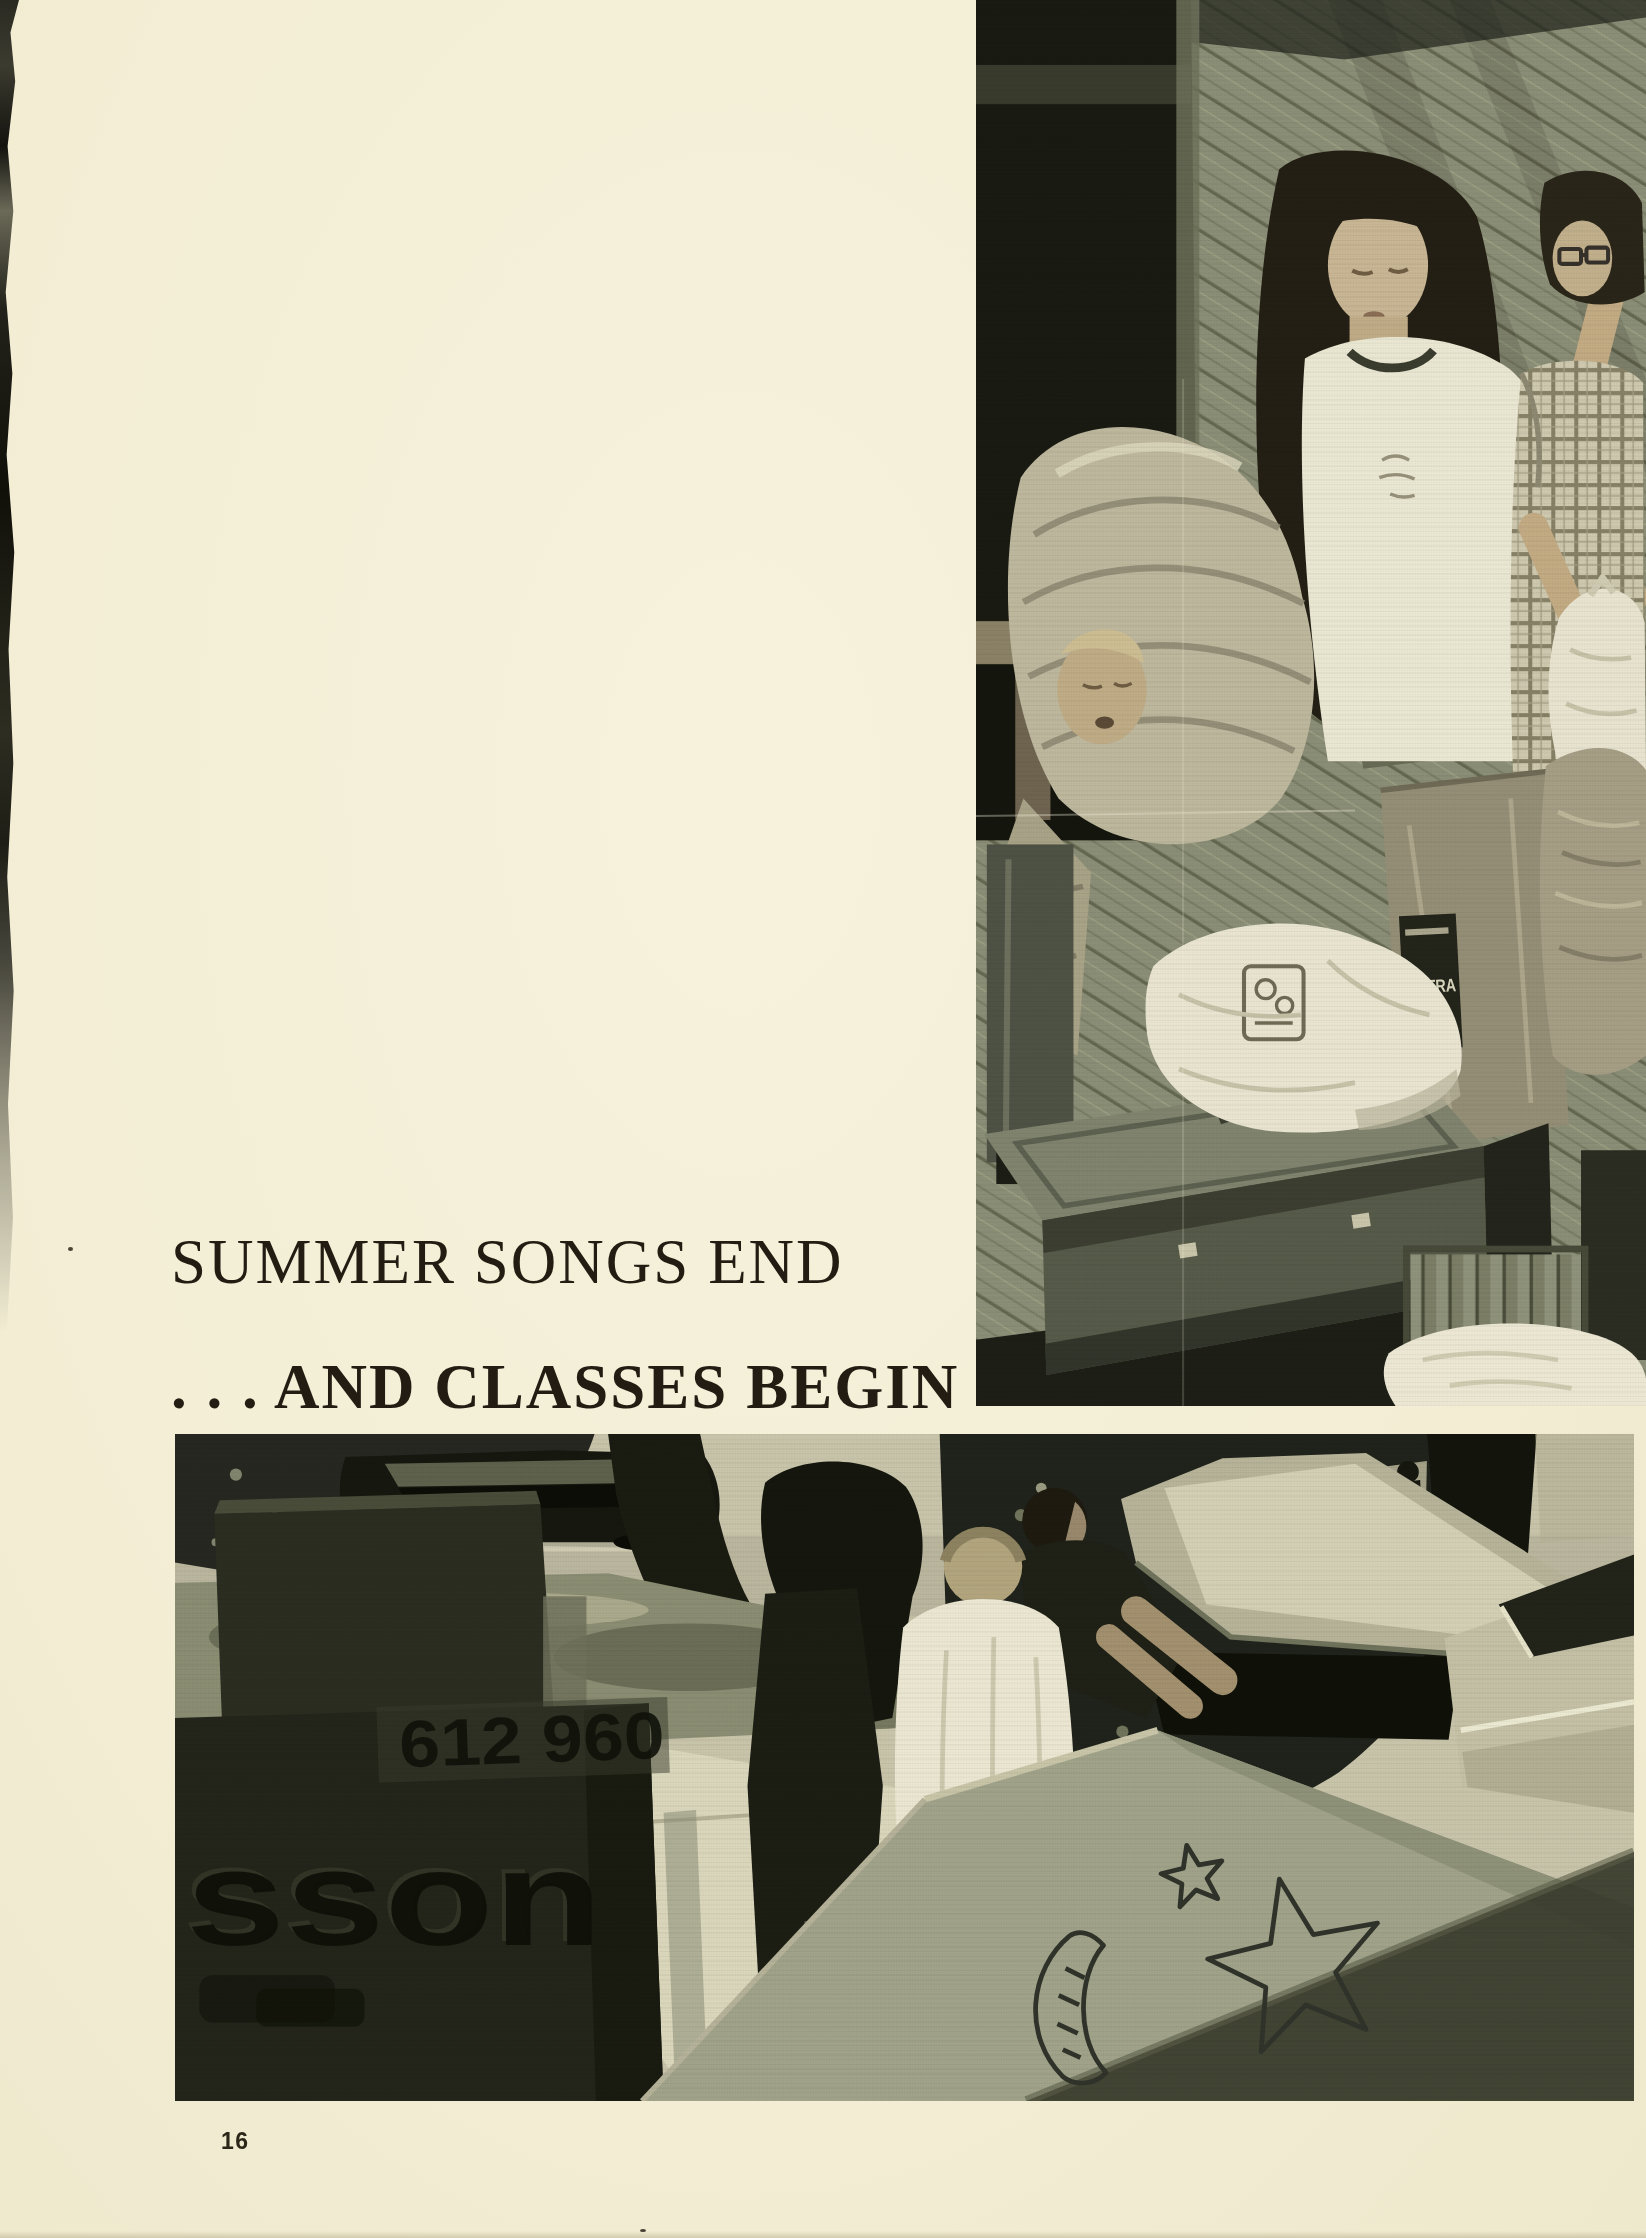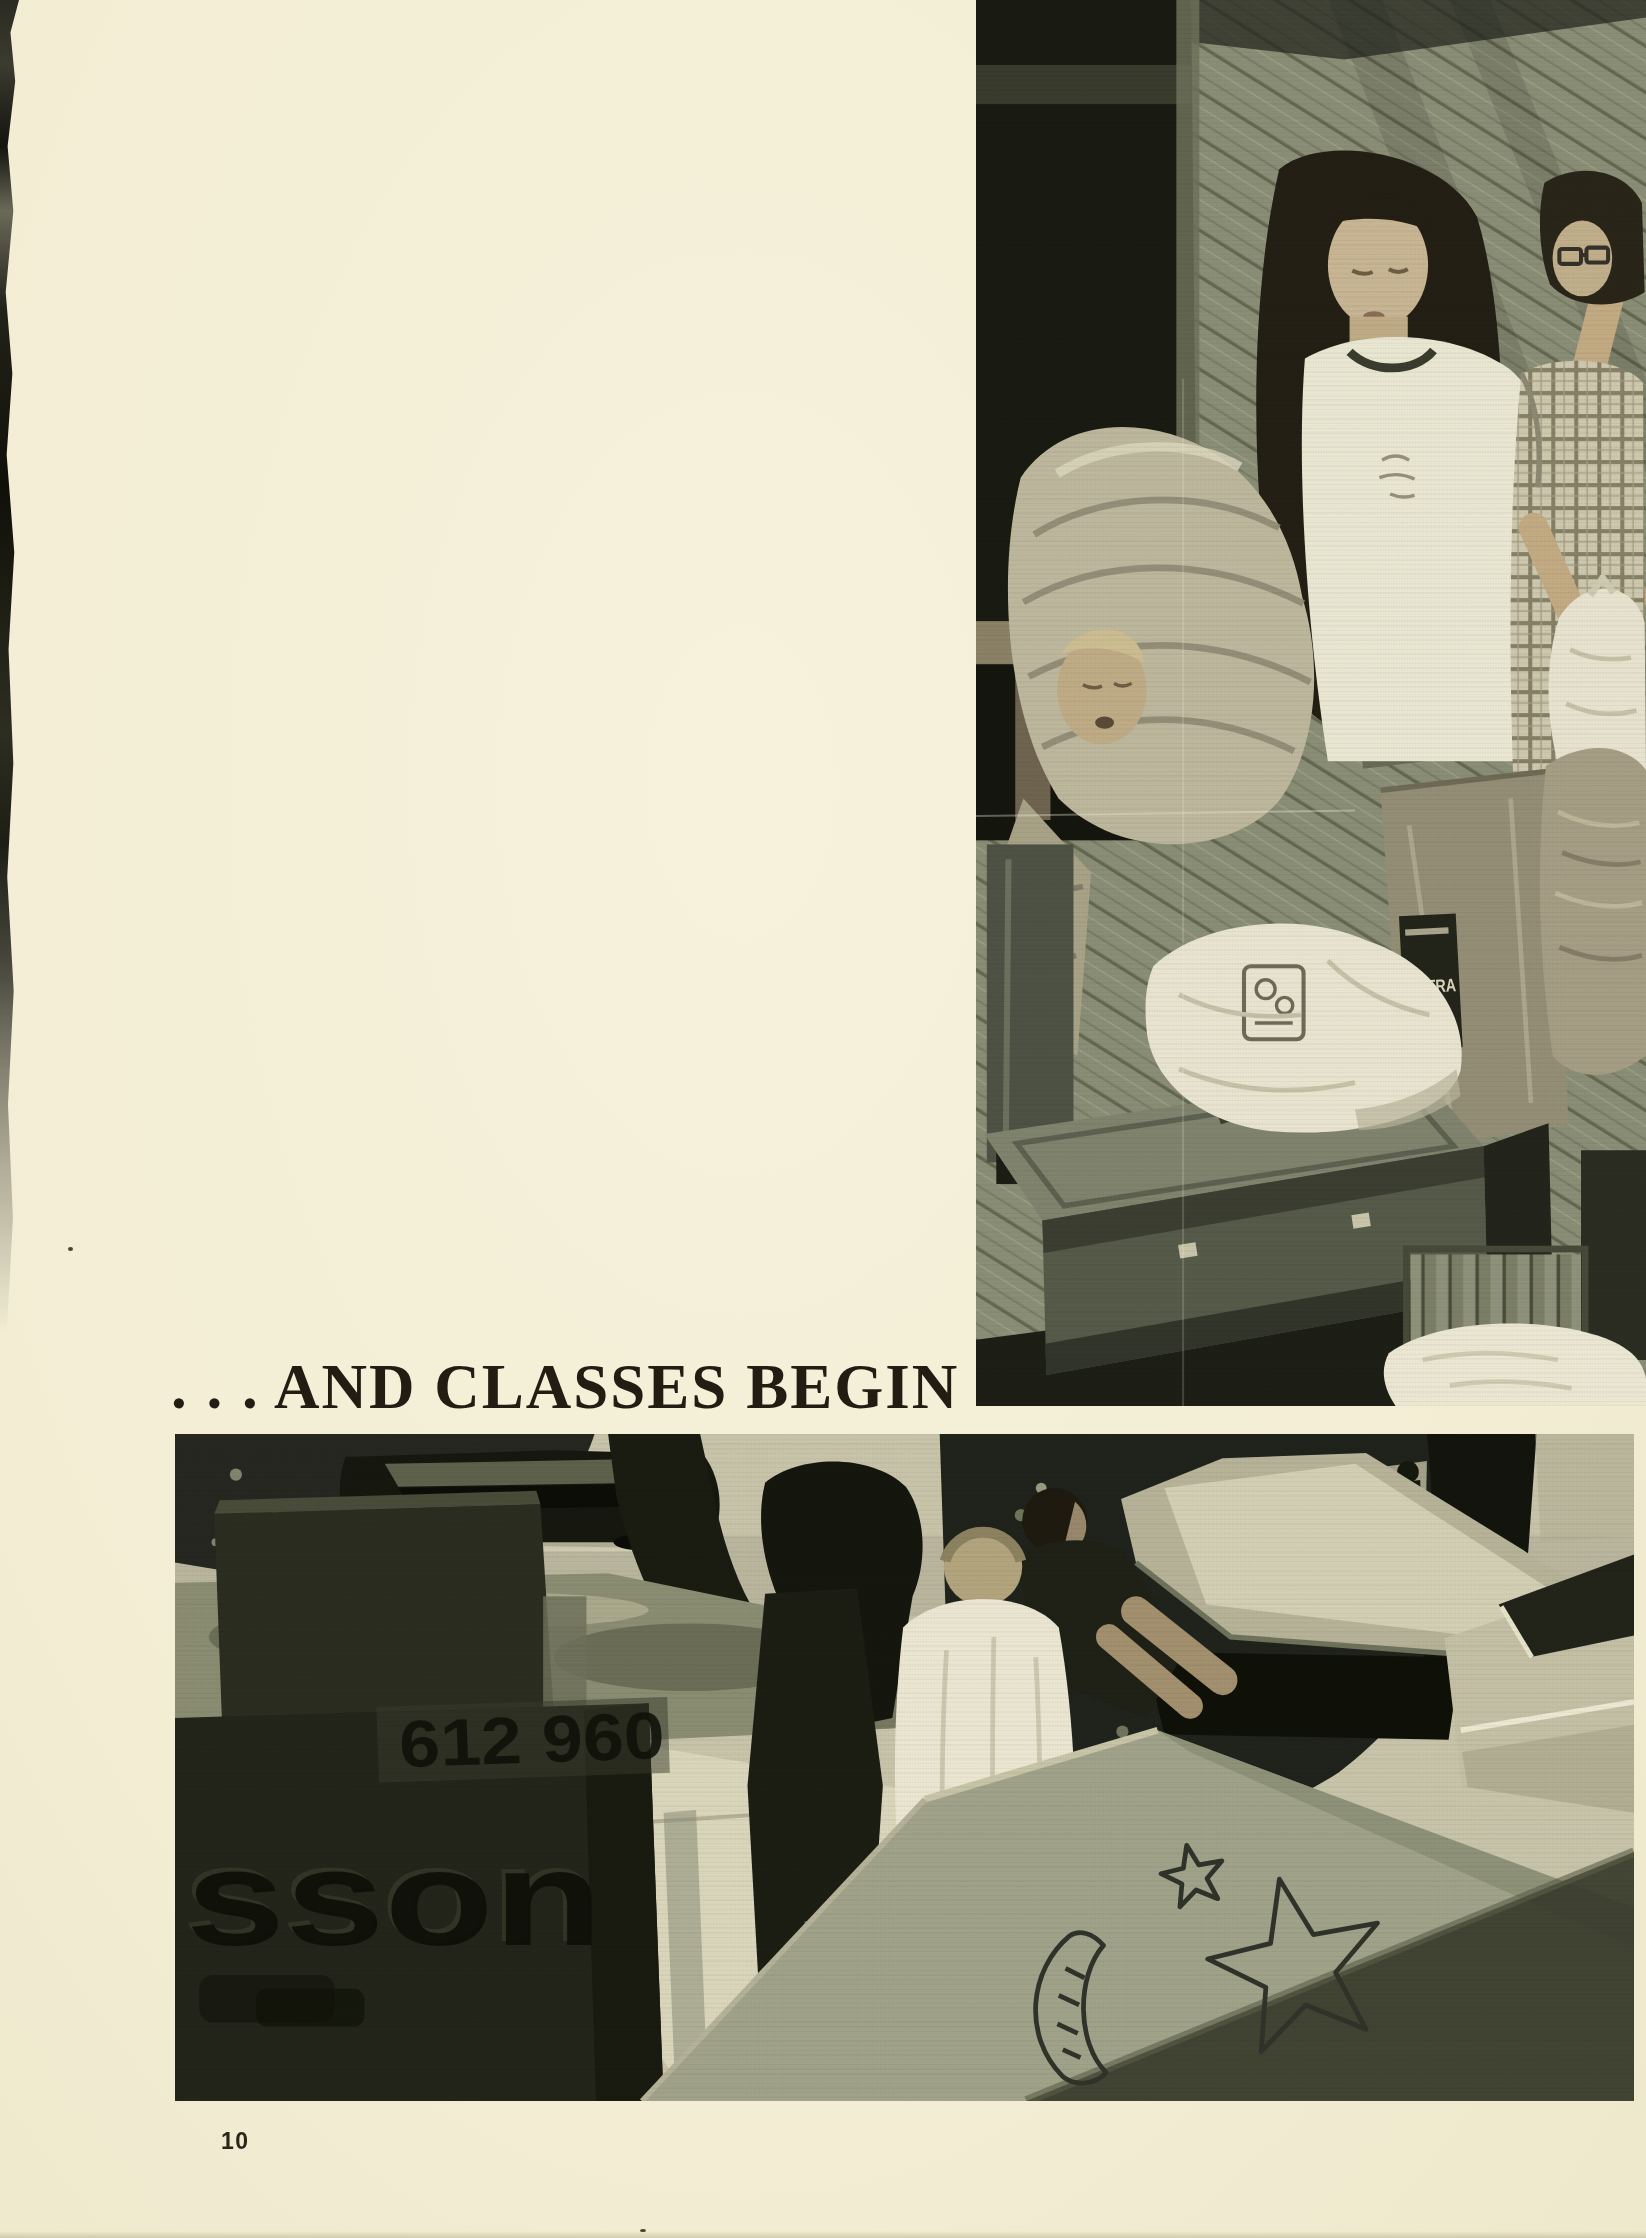--- a/index.html
+++ b/index.html
@@ -32,20 +32,21 @@
   .speck.b{left:640px;top:2229px;width:6px;height:3.4px;}
   text{font-family:"Liberation Sans", sans-serif;}
 </style>
 </head>
 <body>
 
 <div class="page">
 
   <div class="torn-edge"></div>
 
+  <div class="headline l1">SUMMER SONGS END</div>
   <div class="headline l2">. . . AND CLASSES BEGIN</div>
 
   <div class="photo photo-top">
     <svg viewBox="0 0 990 2078" preserveAspectRatio="none">
       <defs>
         <pattern id="wood" patternUnits="userSpaceOnUse" width="58" height="58" patternTransform="rotate(-58)">
           <rect width="58" height="58" fill="#8b8e76"></rect>
           <rect x="0" width="5" height="58" fill="#656850"></rect>
           <rect x="22" width="3" height="58" fill="#797c64"></rect>
           <rect x="40" width="2" height="58" fill="#9da183"></rect>
@@ -383,17 +384,17 @@
         <g stroke="#30332a" stroke-width="7" fill="none" stroke-linejoin="round">
           <path d="M1495,608 L1513,637 L1547,631 L1525,657 L1541,687 L1509,674 L1485,699 L1488,665 L1457,650 L1490,642 Z"></path>
           <path d="M1632,658 L1682,740 L1777,723 L1715,796 L1760,880 L1671,844 L1605,913 L1612,818 L1526,776 L1619,753 Z"></path>
           <path d="M1322,742 C1262,792 1252,890 1312,950 C1332,966 1362,960 1376,944 C1332,900 1332,802 1372,756 C1356,738 1336,732 1322,742 Z"></path>
           <path d="M1316,790 l28,14 M1306,830 l30,14 M1304,872 l30,14 M1312,910 l26,12"></path>
         </g>
       </g>
     </svg>
   </div>
 
-  <div class="page-number">10</div>
+  <div class="page-number">16</div>
   <div class="speck a"></div>
   <div class="speck b"></div>
 </div>
 
 
 </body></html>

